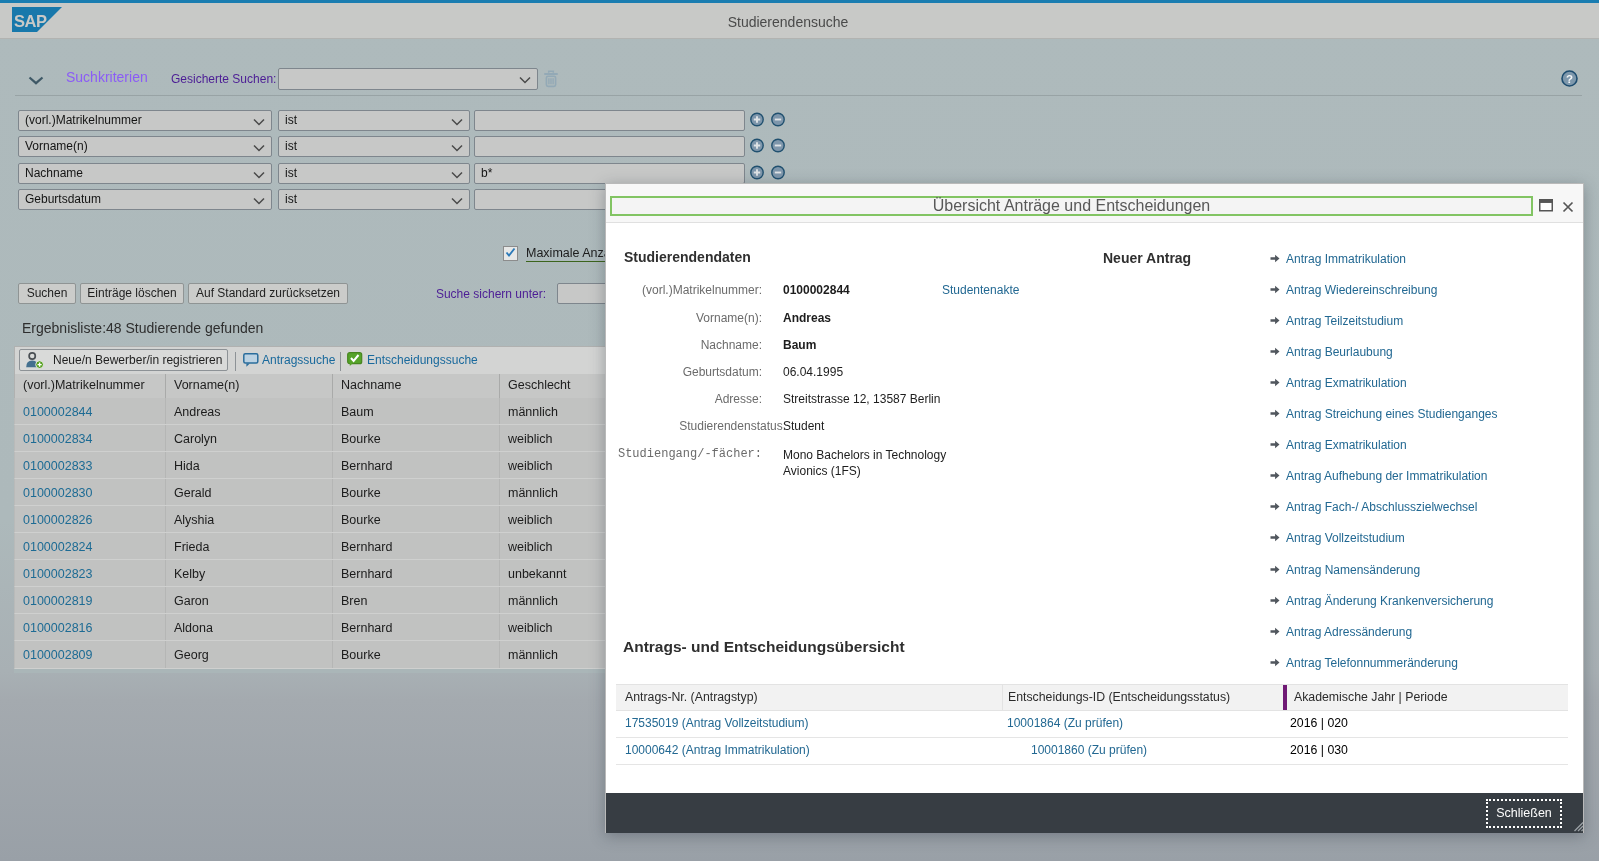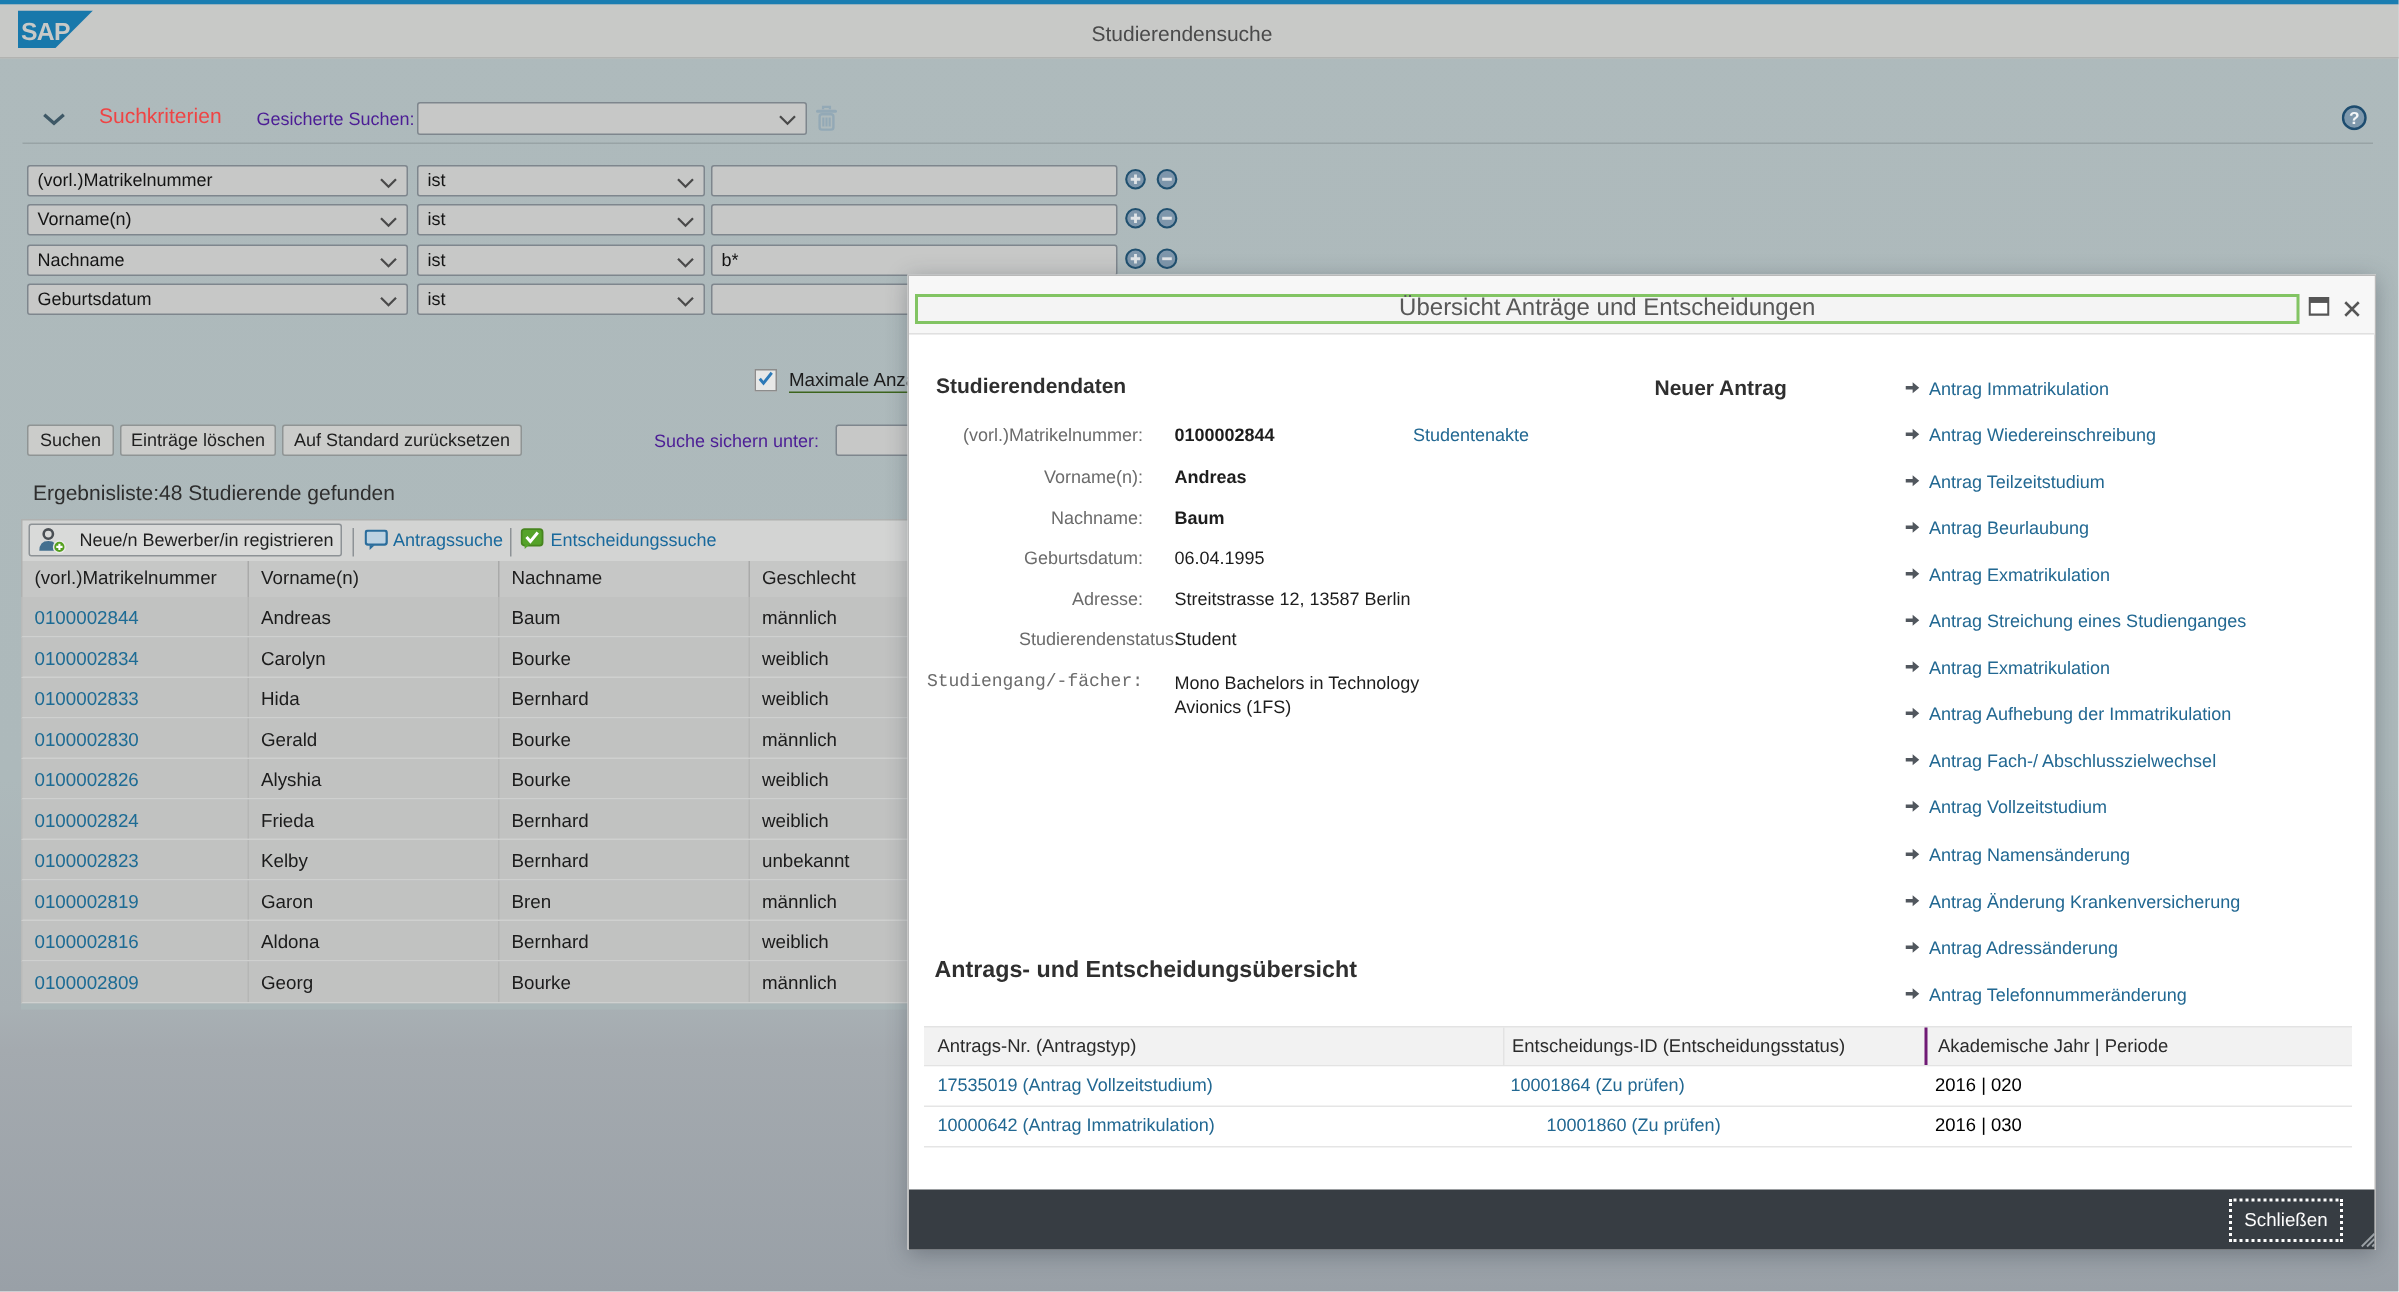--- a/index.html
+++ b/index.html
@@ -34,42 +34,42 @@
 .dval{font-size:12px;color:#1d1d1d;}
 .dlink{font-size:12px;color:#226892;text-decoration:none;}
 .arow{position:absolute;left:664px;height:16px;}
 .arow a{font-size:12px;color:#226892;text-decoration:none;position:absolute;left:16px;top:1px;white-space:nowrap;}
 .arow svg{position:absolute;left:0;top:3px;}
 
 .dtbl{left:10px;top:500px;width:952px;}
 .dthead{position:relative;height:25px;background:#f2f2f2;border-top:1px solid #e3e3e3;border-bottom:1px solid #e3e3e3;}
 .dtrow{position:relative;height:26px;background:#fff;border-bottom:1px solid #e5e5e5;}
 .dcell{position:absolute;top:0;height:100%;line-height:25px;font-size:12.3px;padding-left:9px;box-sizing:border-box;white-space:nowrap;}
-.d1{left:0;width:396px;}.d2{left:386px;width:281px;border-left:1px solid #e3e3e3;padding-left:5px;}.d3{left:667px;width:285px;border-left:2px solid #701a75;padding-left:7px;}
+.d1{left:0;width:396px;}.d2{left:386px;width:281px;border-left:1px solid #e3e3e3;padding-left:5px;}.d3{left:667px;width:285px;border-left:4px solid #701a75;padding-left:7px;}
 .dfoot{left:0;top:609px;width:977px;height:40px;background:#373d43;}
 .closebtn{position:absolute;left:880px;top:6px;width:76px;height:29px;border:2px dotted #fff;box-sizing:border-box;color:#fdfdfd;font-size:12.5px;text-align:center;line-height:25px;background:#373d43;}
 </style>
 </head>
 <body>
 <div id="app">
 
 <div class="abs topstrip"></div>
 <div class="abs hdr"></div>
 <div class="abs hdrtitle">Studierendensuche</div>
 <div class="abs" style="left:12px;top:7px;">
 <svg width="50" height="25" viewBox="0 0 50 25">
         <polygon points="0,0 50,0 25,25 0,25" fill="#1878ab"></polygon>
         <text x="2" y="19.5" font-weight="bold" font-size="16.5" letter-spacing="-0.5" fill="#c8c9c7">SAP</text>
       </svg>
 </div>
 
 <div class="abs" style="left:28px;top:71px;"><svg width="16" height="9" viewBox="0 0 16 9">
         <polyline points="1.5,1.5 8,7.2 14.5,1.5" fill="none" stroke="#3e5866" stroke-width="2.2"></polyline>
       </svg></div>
-<div class="abs" style="left:66px;top:69px;font-size:14px;color:#ef4444;">Suchkriterien</div>
+<div class="abs" style="left:66px;top:69px;font-size:14px;color:#8b5cf6;">Suchkriterien</div>
 <div class="abs lbl" style="left:171px;top:72px;white-space:nowrap;">Gesicherte Suchen:</div>
 <div class="abs sel" style="left:278px;top:68px;width:260px;height:22px;">
       <svg class="chev" width="12" height="8" viewBox="0 0 12 8">
         <polyline points="1,1.5 6,6.5 11,1.5" fill="none" stroke="#4a4a4a" stroke-width="1.5"></polyline>
       </svg>
     </div>
 <div class="abs" style="left:544px;top:70px;"><svg width="14" height="18" viewBox="0 0 14 18">
         <path d="M4.7,2.8 v-1.6 h4.6 v1.6" fill="none" stroke="#93a9b6" stroke-width="1.5"></path>
         <path d="M1,4.1 h12" stroke="#93a9b6" stroke-width="2" stroke-linecap="round"></path>
         <rect x="2.4" y="6.2" width="9.2" height="10.2" rx="1.6" fill="none" stroke="#93a9b6" stroke-width="1.6"></rect>

